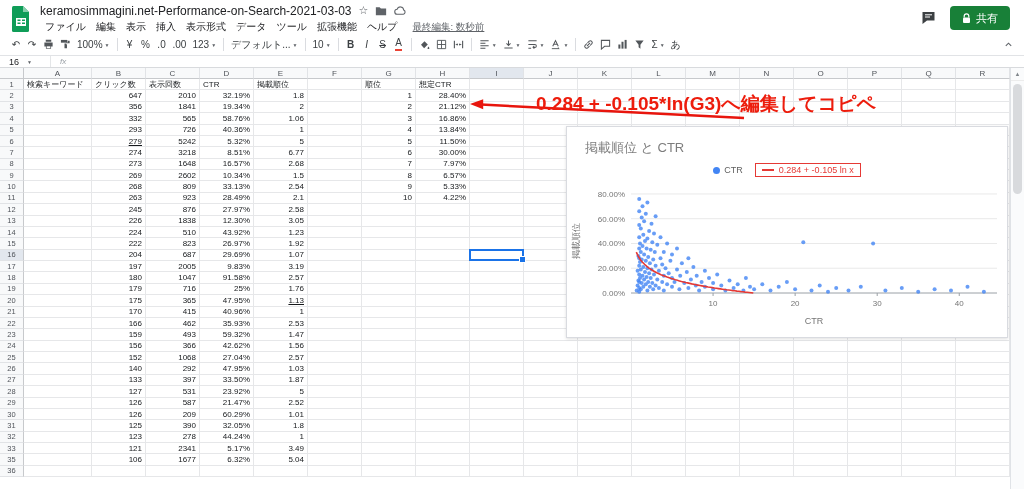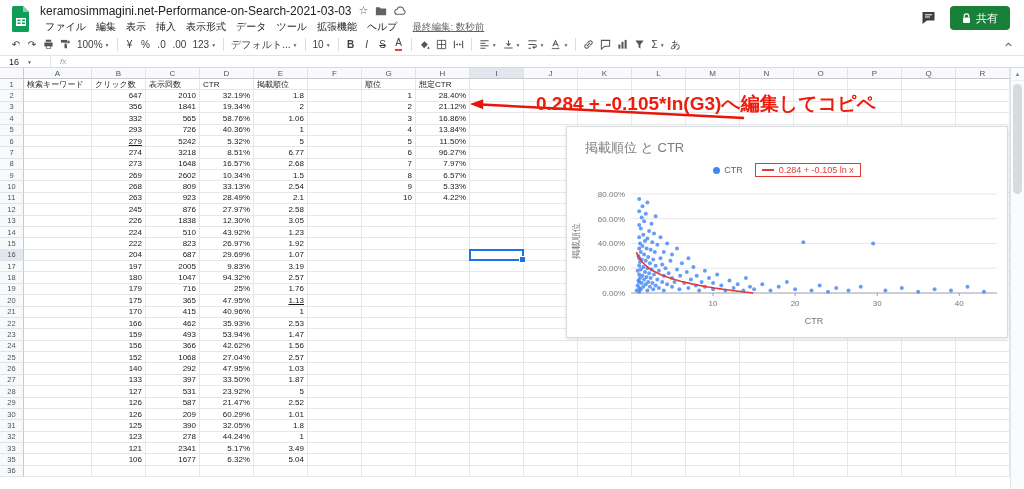--- a/index.html
+++ b/index.html
@@ -436,21 +436,21 @@
         </div>
         <div class="grid-row">
           <div class="rh">7</div>
           <div class="cell" style="width: 68px;"></div>
           <div class="cell num" style="width: 54px;">274</div>
           <div class="cell num" style="width: 54px;">3218</div>
           <div class="cell num" style="width: 54px;">8.51%</div>
           <div class="cell num" style="width: 54px;">6.77</div>
           <div class="cell" style="width: 54px;"></div>
           <div class="cell num" style="width: 54px;">6</div>
-          <div class="cell num" style="width: 54px;">96.27%</div>
+          <div class="cell num" style="width: 54px;">30.00%</div>
           <div class="cell" style="width: 54px;"></div>
           <div class="cell" style="width: 54px;"></div>
           <div class="cell" style="width: 54px;"></div>
           <div class="cell" style="width: 54px;"></div>
           <div class="cell" style="width: 54px;"></div>
           <div class="cell" style="width: 54px;"></div>
           <div class="cell" style="width: 54px;"></div>
           <div class="cell" style="width: 54px;"></div>
           <div class="cell" style="width: 54px;"></div>
           <div class="cell" style="width: 54px;"></div>
@@ -663,21 +663,21 @@
           <div class="cell" style="width: 54px;"></div>
           <div class="cell" style="width: 54px;"></div>
           <div class="cell" style="width: 54px;"></div>
           <div class="cell" style="width: 54px;"></div>
         </div>
         <div class="grid-row">
           <div class="rh">18</div>
           <div class="cell" style="width: 68px;"></div>
           <div class="cell num" style="width: 54px;">180</div>
           <div class="cell num" style="width: 54px;">1047</div>
-          <div class="cell num" style="width: 54px;">94.32%</div>
+          <div class="cell num" style="width: 54px;">91.58%</div>
           <div class="cell num" style="width: 54px;">2.57</div>
           <div class="cell" style="width: 54px;"></div>
           <div class="cell" style="width: 54px;"></div>
           <div class="cell" style="width: 54px;"></div>
           <div class="cell" style="width: 54px;"></div>
           <div class="cell" style="width: 54px;"></div>
           <div class="cell" style="width: 54px;"></div>
           <div class="cell" style="width: 54px;"></div>
           <div class="cell" style="width: 54px;"></div>
           <div class="cell" style="width: 54px;"></div>
@@ -768,21 +768,21 @@
           <div class="cell" style="width: 54px;"></div>
           <div class="cell" style="width: 54px;"></div>
           <div class="cell" style="width: 54px;"></div>
           <div class="cell" style="width: 54px;"></div>
         </div>
         <div class="grid-row">
           <div class="rh">23</div>
           <div class="cell" style="width: 68px;"></div>
           <div class="cell num" style="width: 54px;">159</div>
           <div class="cell num" style="width: 54px;">493</div>
-          <div class="cell num" style="width: 54px;">53.94%</div>
+          <div class="cell num" style="width: 54px;">59.32%</div>
           <div class="cell num" style="width: 54px;">1.47</div>
           <div class="cell" style="width: 54px;"></div>
           <div class="cell" style="width: 54px;"></div>
           <div class="cell" style="width: 54px;"></div>
           <div class="cell" style="width: 54px;"></div>
           <div class="cell" style="width: 54px;"></div>
           <div class="cell" style="width: 54px;"></div>
           <div class="cell" style="width: 54px;"></div>
           <div class="cell" style="width: 54px;"></div>
           <div class="cell" style="width: 54px;"></div>

